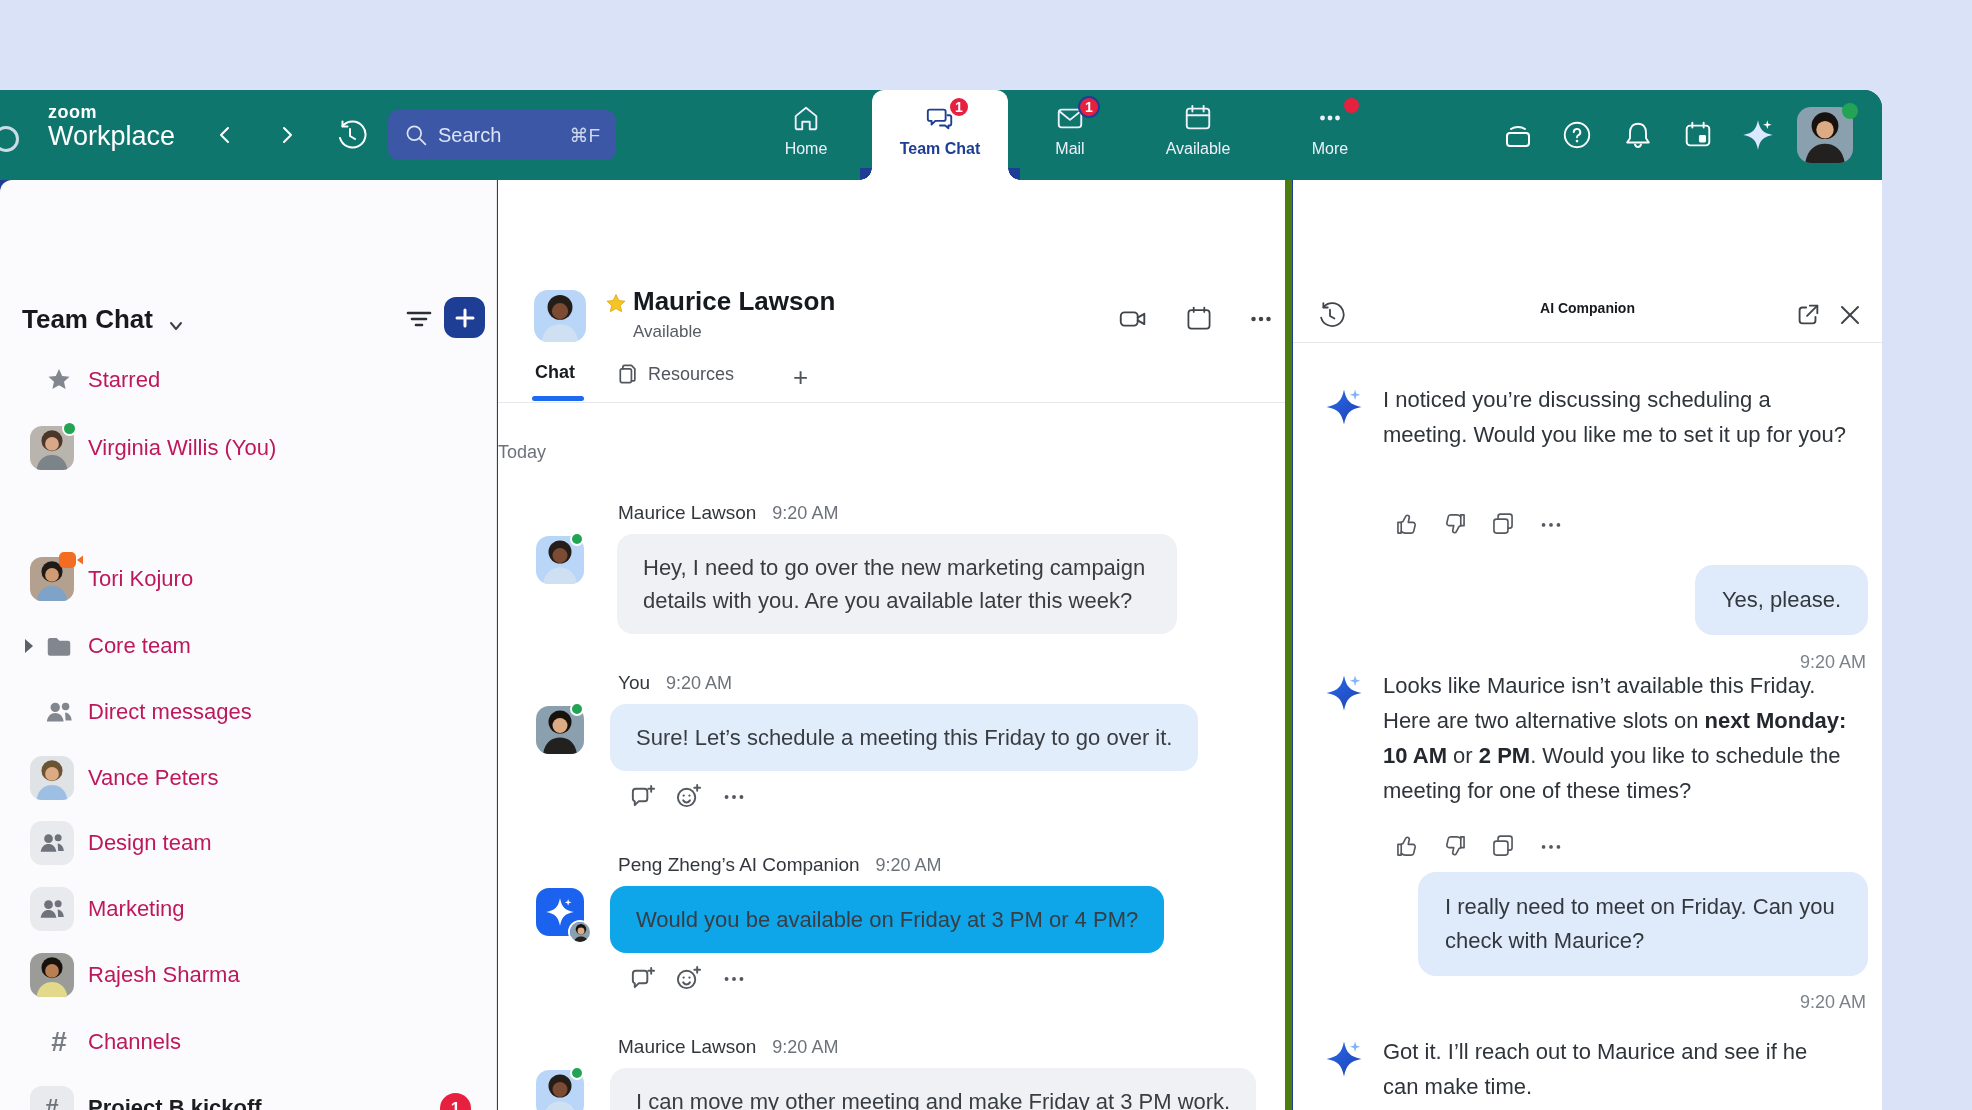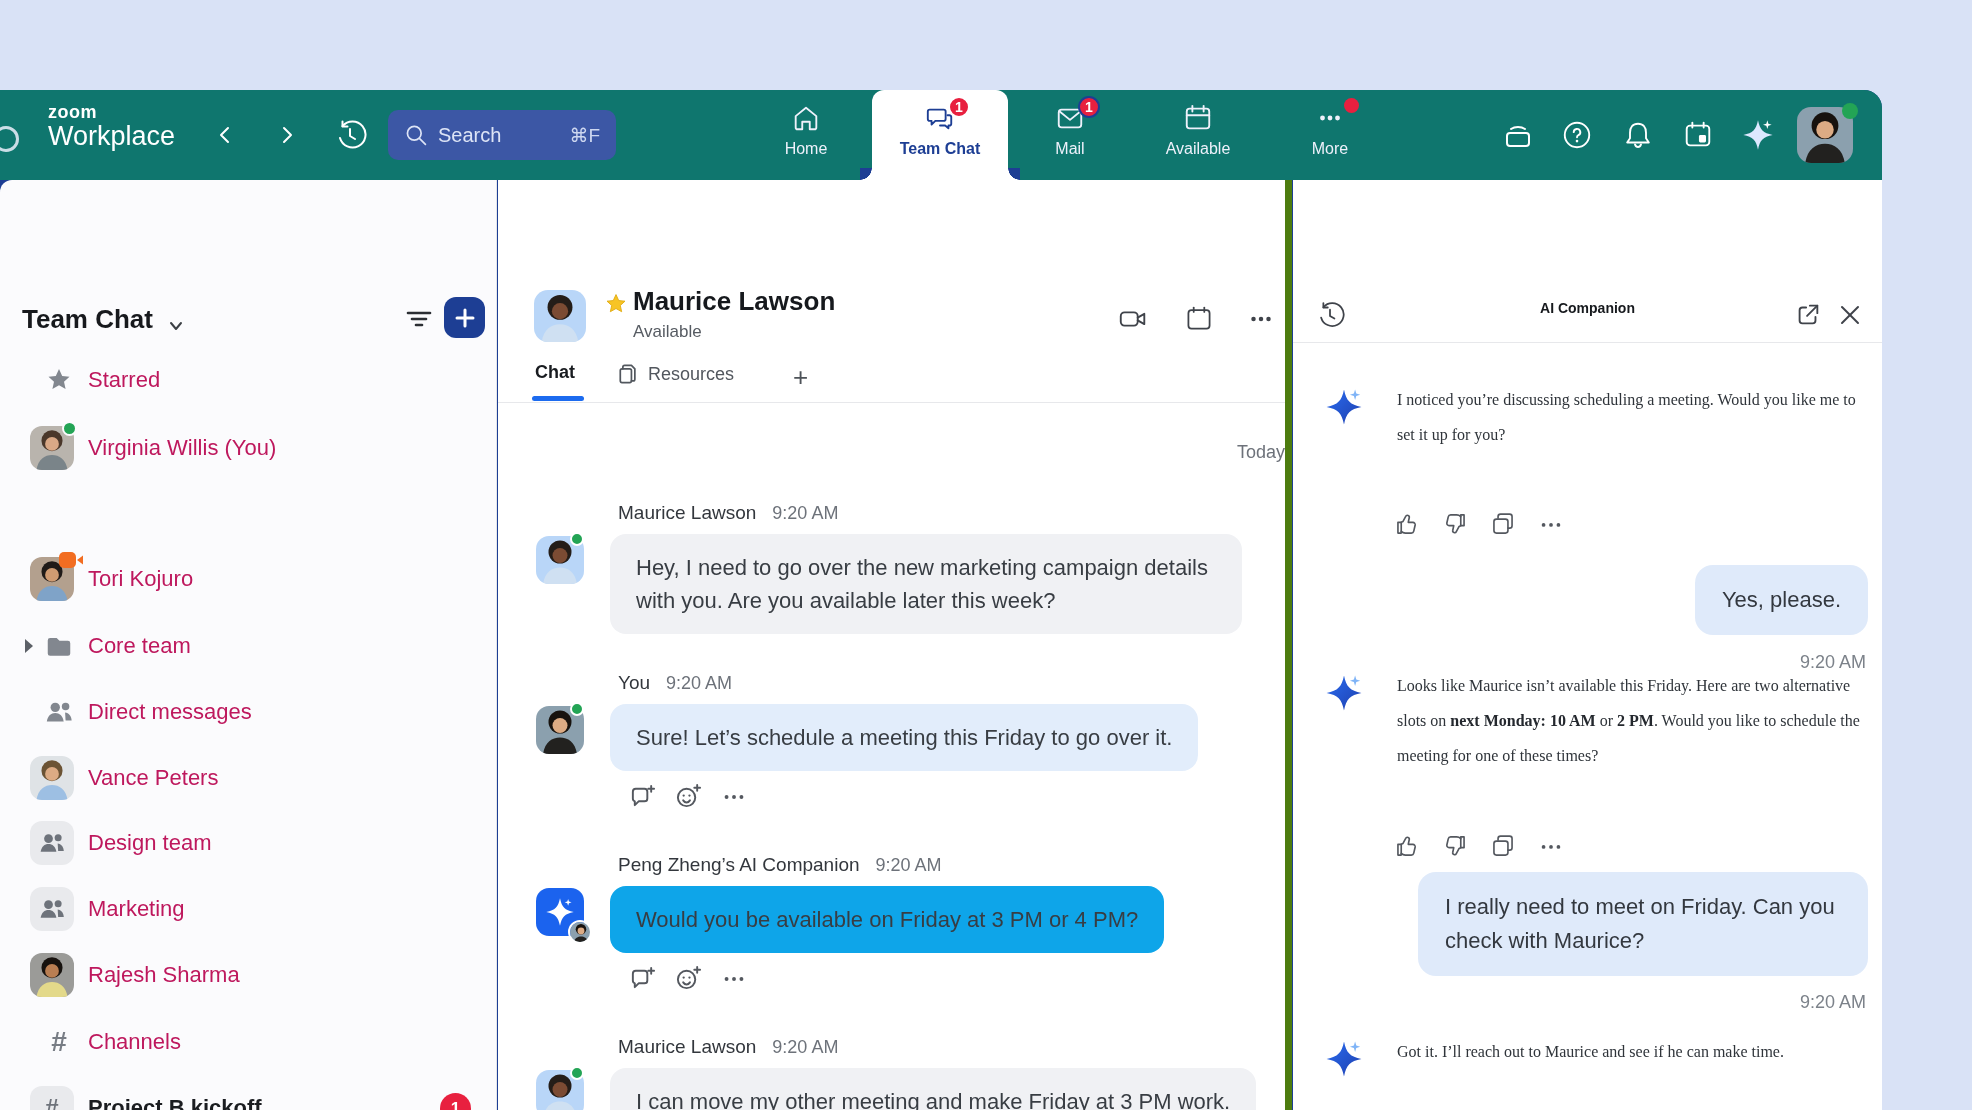--- a/index.html
+++ b/index.html
@@ -73,42 +73,42 @@
   
   .ch-avatar { position:absolute; left:36px; top:110px; width:52px; height:52px; border-radius:14px; overflow:hidden; }
   .ch-star { position:absolute; left:106px; top:112px; }
   .ch-name { position:absolute; left:135px; top:106px; font-size:26px; font-weight:bold; color:#16191d; }
   .ch-status { position:absolute; left:135px; top:142px; font-size:17px; color:#565b62; }
   .hd-ic { position:absolute; top:122px; width:34px; height:34px; color:#3f434a; display:flex; align-items:center; justify-content:center; }
   .ch-tab { position:absolute; top:182px; font-size:18px; color:#52575e; display:flex; align-items:center; }
   .ch-tab.active { font-weight:bold; color:#191c20; }
   .tab-underline { position:absolute; left:34px; top:216px; width:52px; height:5px; background:#1c6bef; border-radius:3px; }
   .tabs-divider { position:absolute; left:0; top:222px; width:100%; height:1px; background:#e7e8eb; }
-  .day-divider { position:absolute; left:0; top:262px; width:100%; text-align:right; font-size:18px; color:#6d727a;padding-left:44px; }
+  .day-divider { position:absolute; left:0; top:262px; width:100%; text-align:left; font-size:18px; color:#6d727a; }
   .msg-name { position:absolute; left:120px; font-size:19px; color:#33373d; white-space:nowrap; }
   .msg-name .time { color:#6d727a; font-size:18px; margin-left:16px; font-weight:normal; }
   .msg-av { position:absolute; left:38px; width:48px; height:48px; border-radius:13px; overflow:hidden; }
   .msg-dot { position:absolute; left:72px; width:14px; height:14px; background:#23a455; border-radius:50%; border:2px solid #fff; }
   .bubble { position:absolute; left:112px; max-width:680px; border-radius:16px; padding:17px 26px;
             font-size:22px; line-height:33px; color:#383d43; }
   .bubble.gray { background:#f0f1f4; }
   .bubble.blue { background:#e2edfb; }
   .bubble.lblue { background:#0ea5e9;text-align:center; }
   .act-row { position:absolute; display:flex; gap:18px; color:#54585f; }
   .act-btn { width:28px; height:28px; display:flex; align-items:center; justify-content:center; }
   .ai-msg-av { position:absolute; left:38px; width:48px; height:48px; border-radius:13px; background:#1b63ee;
                display:flex; align-items:center; justify-content:center; }
   .mini-photo { position:absolute; left:70px; width:24px; height:24px; border-radius:50%; overflow:hidden; border:2px solid #fff; }
 
   
   .ai-hd-ic { position:absolute; top:118px; width:34px; height:34px; color:#3f434a; display:flex; align-items:center; justify-content:center; }
   .ai-title { position:absolute; left:0; top:120px; width:100%; text-align:center; font-size:14px; font-weight:bold; color:#16191d; }
   .ai-divider { position:absolute; left:0; top:162px; width:100%; height:1px; background:#e7e8eb; }
   .ai-spark { position:absolute; left:32px; width:38px; height:38px; }
-  .ai-text { position:absolute; left:104px; width:464px; font-size:16px; line-height:35px; color:#2f343a;font-family:Liberation Serif, serif; }
+  .ai-text { position:absolute; left:90px; width:464px; font-size:22px; line-height:35px; color:#2f343a; }
   .ai-text b { font-weight:bold; color:#24282e; }
   .ai-acts { position:absolute; left:100px; display:flex; gap:20px; color:#54585f; }
   .ai-bub { position:absolute; right:14px; background:#dfeafa; border-radius:18px; padding:18px 27px;
             font-size:22px; line-height:34px; color:#33383f; max-width:500px; }
   .ai-time { position:absolute; right:16px; font-size:18px; color:#7c828a; }
 
   .ic { stroke:currentColor; fill:none; stroke-width:2; stroke-linecap:round; stroke-linejoin:round; }
   .ic-f { fill:currentColor; stroke:none; }
 </style>
 </head>
@@ -449,21 +449,21 @@
 
       <div class="msg-name" style="top:322px">
         <span>Maurice Lawson</span><span class="time">9:20 AM</span>
       </div>
       <div class="msg-av" style="top:356px">
         <svg width="48" height="48" viewBox="0 0 48 48" style="--bg:#b9d6f8; --hair:#241d18; --skin:#7b4b33; --shirt:#cfe0f2">
               <use href="#sym-person"></use>
             </svg>
       </div>
       <div class="msg-dot" style="top:352px"></div>
-      <div class="bubble gray" style="top:354px; width:632px;">Hey, I need to go over the new marketing campaign details with you. Are you available later this week?</div>
+      <div class="bubble gray" style="top:354px; width:560px;margin-left:7px;">Hey, I need to go over the new marketing campaign details with you. Are you available later this week?</div>
 
       <div class="msg-name" style="top:492px">
         <span>You</span><span class="time">9:20 AM</span>
       </div>
       <div class="msg-av" style="top:526px">
         <svg width="48" height="48" viewBox="0 0 48 48" style="--bg:#8ba0ae; --hair:#17120e; --skin:#dcab84; --shirt:#22211f">
               <use href="#sym-person"></use>
             </svg>
       </div>
       <div class="msg-dot" style="top:522px"></div>

